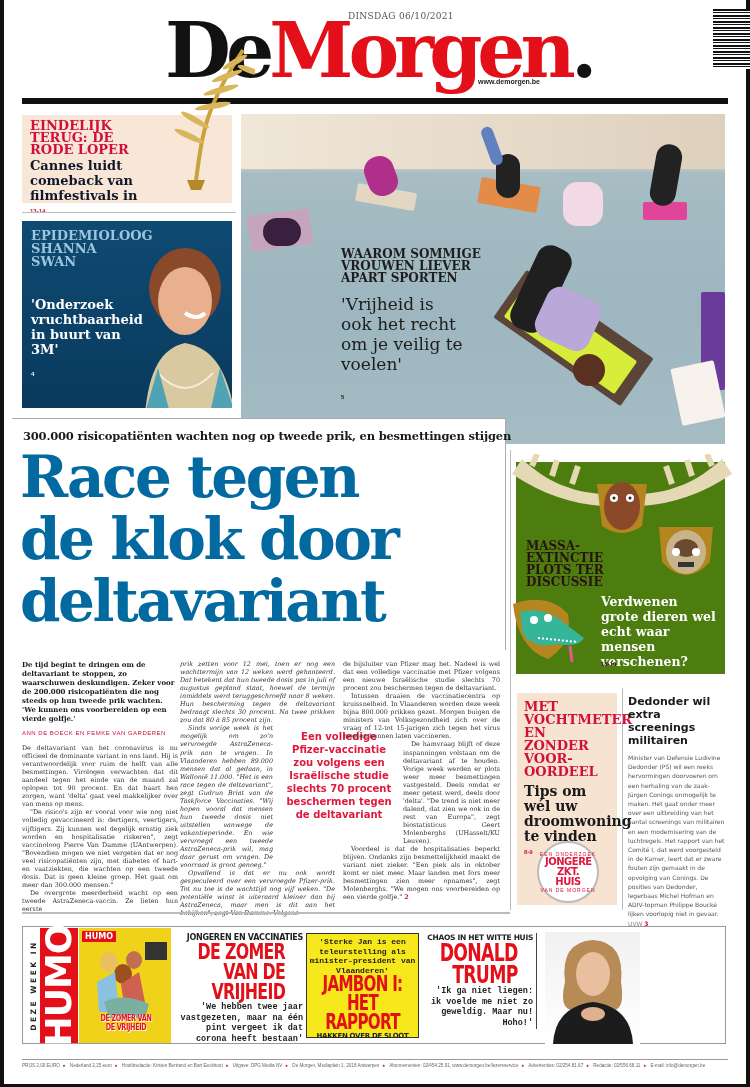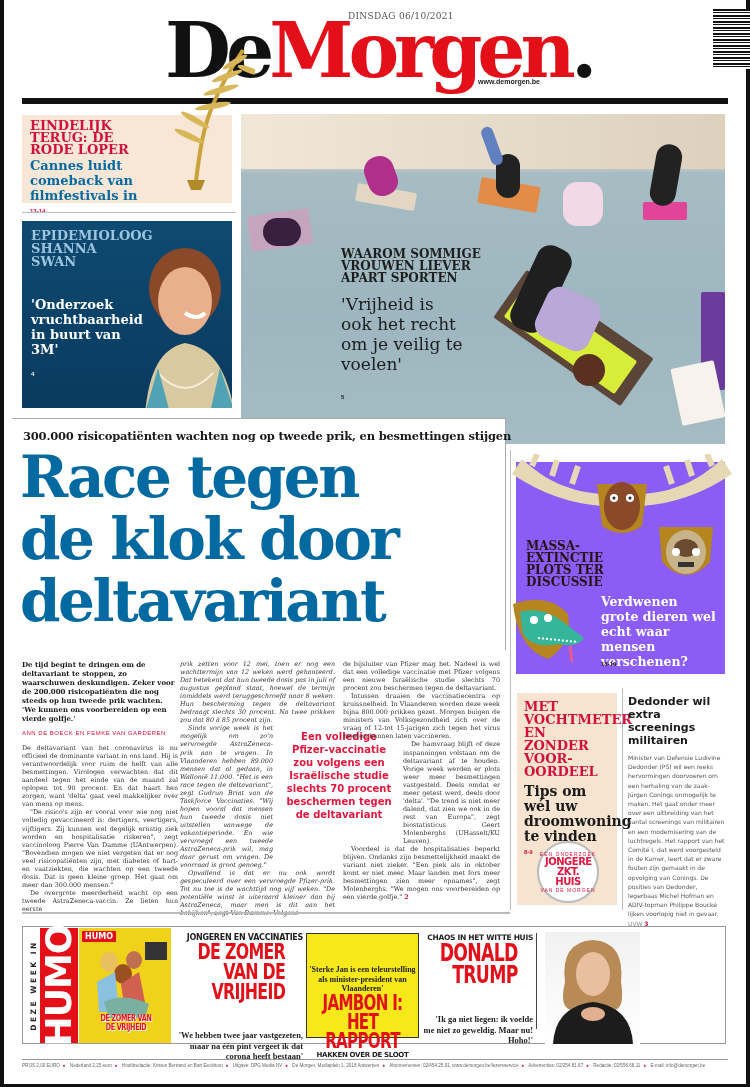--- a/index.html
+++ b/index.html
@@ -15,21 +15,21 @@
   .logo .dot { color: #111; }
   .date { position: absolute; left: 348px; top: 11px; font-size: 9px; color: #555; letter-spacing: 0.3px; }
   .url { position: absolute; left: 478px; top: 78px; font-family: "Liberation Sans", sans-serif; font-size: 7px; font-weight: bold; color: #222; }
   .barcode { position: absolute; left: 713px; top: 9px; width: 38px; height: 60px; background: repeating-linear-gradient(180deg, #111 0 2px, #fff 2px 3px, #111 3px 4px, #fff 4px 6px); }
   .rule { position: absolute; left: 22px; top: 98px; width: 706px; height: 6px; background: #111; }
   .palm { position: absolute; left: 165px; top: 40px; width: 90px; height: 150px; }
 
   
   .teaser-cannes { position: absolute; left: 22px; top: 115px; width: 210px; height: 88px; background: #f8e6d6; padding: 5px 8px; }
   .kicker-red { font-family: "DejaVu Serif", serif; font-weight: bold; color: #d0103a; font-size: 13px; line-height: 12px; }
-  .t-head { font-family: "DejaVu Serif", serif; font-weight: bold; font-size: 13px; line-height: 15px; color: #0369a1; margin-top: 2px; }
+  .t-head { font-family: "DejaVu Serif", serif; font-weight: bold; font-size: 13px; line-height: 15px; color: #0f172a; margin-top: 2px; }
   .pg { font-family: "Liberation Sans", sans-serif; font-size: 6px; font-weight: bold; color: #d0103a; margin-top: 5px; }
   .sep { position: absolute; height: 1px; background: #bbb; }
 
   .teaser-swan { position: absolute; left: 22px; top: 221px; width: 210px; height: 187px; background: linear-gradient(180deg, #0e4a72 0%, #0a3a5e 100%); padding: 8px 9px; overflow: hidden; }
   .teaser-swan .kick { font-weight: bold; color: #9ec4de; font-size: 13px; line-height: 13px; }
   .teaser-swan .quote { position: absolute; left: 9px; top: 76px; font-weight: bold; color: #fff; font-size: 13px; line-height: 15px; }
   .teaser-swan .pg { color: #fff; position: absolute; left: 9px; top: 145px; }
   .portrait { position: absolute; left: 118px; top: 12px; width: 95px; height: 180px; }
 
   
@@ -50,21 +50,21 @@
   .col { position: absolute; font-family: "DejaVu Serif", serif; font-size: 6.4px; line-height: 8.05px; color: #333; text-align: justify; }
   .col p { text-indent: 8px; }
   .col p.noind { text-indent: 0; }
   .intro { font-weight: bold; color: #1a1a1a; font-size: 7px; line-height: 9px; text-align: left; }
   .byline { font-family: "Liberation Sans", sans-serif; color: #d0103a; font-size: 6px; letter-spacing: 0.5px; margin: 6px 0 7px; }
   .pull { position: absolute; left: 284px; top: 730px; width: 110px; font-family: "DejaVu Sans", sans-serif; font-weight: bold; color: #e0183e; font-size: 10px; line-height: 13px; text-align: center; }
   .ref-red { color: #d0103a; font-weight: bold; }
   .col-rule { position: absolute; left: 22px; top: 912px; width: 488px; height: 2px; background: #bbb; }
 
   
-  .pink { position: absolute; left: 516px; top: 462px; width: 209px; height: 212px; background: #8b5cf6; overflow: visible; }
+  .pink { position: absolute; left: 516px; top: 462px; width: 209px; height: 212px; background: #4d7c0f; overflow: visible; }
   .pink .kick { position: absolute; left: 10px; top: 78px; font-weight: bold; color: #2a1212; font-size: 12px; line-height: 12px; }
   .pink .head { position: absolute; left: 85px; top: 132px; font-weight: bold; color: #fff; font-size: 12.5px; line-height: 15px; }
   .pink .pg { position: absolute; left: 85px; top: 194px; color: #2a1212; }
 
   
   .vocht { position: absolute; left: 517px; top: 693px; width: 100px; height: 212px; background: #f6e3d0; padding: 7px 7px; }
   .vocht .kick { font-weight: bold; color: #d0103a; font-size: 13px; line-height: 13px; }
   .vocht .head { font-weight: bold; color: #1a1a1a; font-size: 14px; line-height: 15px; margin-top: 6px; }
   .stamp { position: absolute; left: 537px; top: 841px; width: 62px; height: 62px; border-radius: 50%; background: #fff; border: 2px solid #bbb; display: flex; flex-direction: column; align-items: center; justify-content: center; }
   .stamp .big { font-family: "DejaVu Sans", sans-serif; font-weight: bold; font-size: 10px; line-height: 10px; color: #e0183e; text-align: center; letter-spacing: -0.5px; }
@@ -81,21 +81,21 @@
   .humo-side span { transform: rotate(-90deg); white-space: nowrap; font-family: "DejaVu Sans", sans-serif; font-weight: bold; font-size: 7.5px; letter-spacing: 2.5px; color: #222; }
   .humo-logo { position: absolute; left: 17px; top: 1px; width: 38px; height: 115px; background: #e3101a; display: flex; align-items: center; justify-content: center; }
   .humo-logo span { transform: rotate(-90deg); font-family: "DejaVu Sans", sans-serif; font-weight: bold; font-size: 36px; color: #fff; letter-spacing: -1px; }
   .humo-cover { position: absolute; left: 56px; top: 1px; width: 92px; height: 115px; background: #f1d21a; overflow: hidden; }
   .humo-cover .mini { position: absolute; left: 3px; top: 3px; background: #e3101a; color: #fff; font-family: "DejaVu Sans", sans-serif; font-weight: bold; font-size: 8px; padding: 1px 3px; }
   .humo-cover .cov { position: absolute; left: 6px; top: 86px; font-family: "DejaVu Sans", sans-serif; font-weight: bold; font-size: 9px; line-height: 9px; color: #e3101a; text-shadow: 0 0 1px #fff, 1px 1px 0 #fff; letter-spacing: -0.5px; text-align: center; width: 82px; }
   .cond { font-family: "DejaVu Sans", sans-serif; font-weight: bold; letter-spacing: -1px; transform: scaleX(0.72); transform-origin: center; }
   .h-item { position: absolute; text-align: right; }
   .h-kick { font-family: "DejaVu Sans", sans-serif; font-weight: bold; font-size: 8px; color: #222; letter-spacing: -0.3px; }
   .h-title { color: #e3101a; font-size: 22px; line-height: 20px; }
-  .h-quote { font-family: Liberation Serif, serif; font-weight: bold; font-size: 8.5px; line-height: 10.5px; color: #222; margin-top: 28px; }
+  .h-quote { font-family: Liberation Mono, monospace; font-weight: bold; font-size: 8.5px; line-height: 10.5px; color: #222; }
   .h-yellow { position: absolute; left: 283px; top: 6px; width: 113px; height: 105px; background: #f6e81a; border: 1px solid #333; text-align: center; padding-top: 3px; }
   .h-photo { position: absolute; left: 522px; top: 5px; width: 95px; height: 112px; background: linear-gradient(180deg, #f1f1f1 0%, #fff 100%); overflow: hidden; }
   .h-div { position: absolute; left: 513px; top: 6px; width: 1px; height: 96px; background: #444; }
 
   
   .foot-rule { position: absolute; left: 22px; top: 1059px; width: 706px; height: 1px; background: #999; }
   .footer { position: absolute; left: 22px; top: 1063px; width: 706px; font-family: "Liberation Sans", sans-serif; font-size: 4.6px; color: #666; white-space: nowrap; overflow: hidden; }
   .footer .bullet { color: #d0103a; margin: 0 3px; }
 </style>
 </head>

